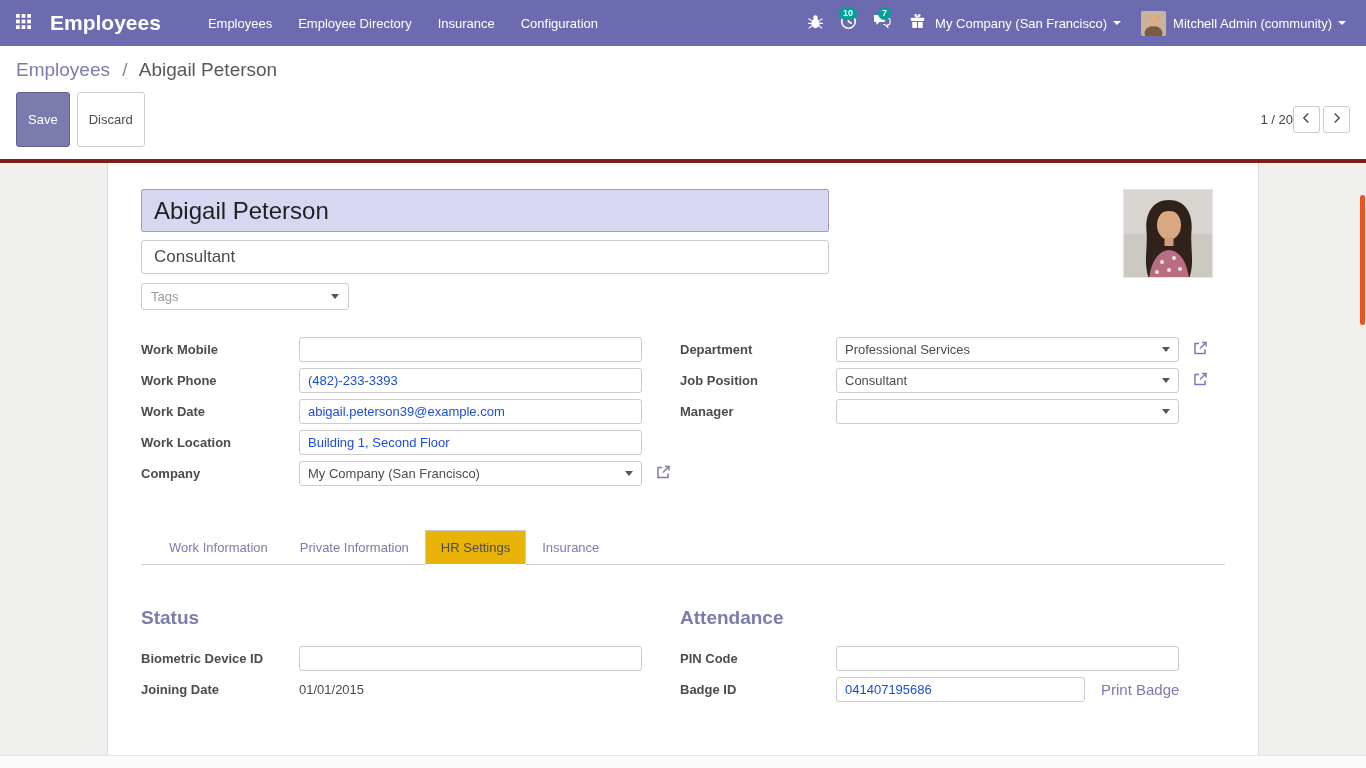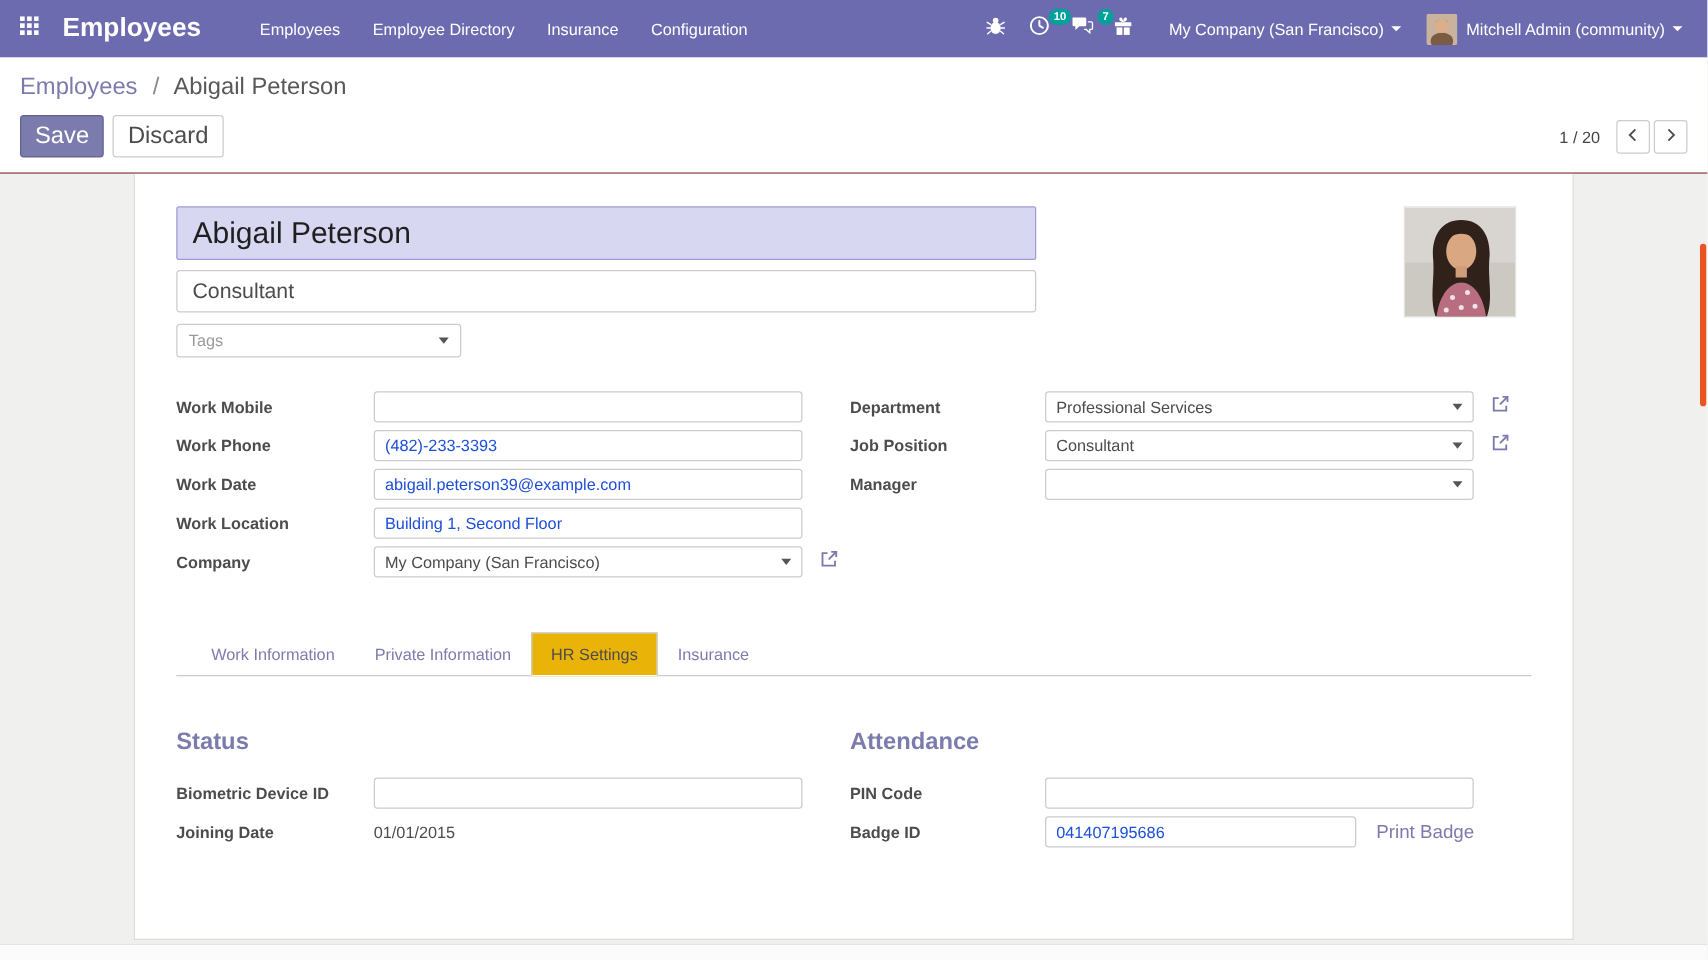--- a/index.html
+++ b/index.html
@@ -10,46 +10,46 @@
   }
 
   
   .navbar { height:46px; background:var(--navbar_bg,#6d6baf); display:flex; align-items:center; color:#fff; padding-right:10px; }
   .apps-btn { width:46px; height:46px; display:flex; align-items:center; justify-content:center; cursor:pointer; }
   .app-name { font-size:21px; font-weight:bold; margin:0 34px 0 4px; white-space:nowrap; }
   .nav-menu { display:flex; height:100%; }
   .nav-item { padding:0 13px; display:flex; align-items:center; font-size:13px; cursor:pointer; white-space:nowrap; }
   .nav-spacer { flex:1; }
   .systray { display:flex; align-items:center; height:100%; }
-  .tray-btn { position:relative; width:34px; height:46px; display:flex; align-items:center; justify-content:flex-start; cursor:pointer; }
+  .tray-btn { position:relative; width:34px; height:46px; display:flex; align-items:center; justify-content:flex-end; cursor:pointer; }
   .tray-badge { position:absolute; top:7px; right:0px; background:var(--badge_bg,#00a09b); color:#fff; font-size:9px; line-height:1; padding:2px 4px; border-radius:8px; font-weight:bold; }
   .menu-toggle { display:flex; align-items:center; font-size:13px; padding:0 10px; cursor:pointer; height:100%; white-space:nowrap; }
   .caret-white { width:0; height:0; border-left:4px solid transparent; border-right:4px solid transparent; border-top:4px solid #fff; margin-left:6px; }
   .avatar { width:25px; height:25px; border-radius:2px; overflow:hidden; margin-right:7px; flex:none; }
 
   
-  .control-panel { background:#fff; padding:13px 16px 12px; border-bottom:1px solid #7f1d1d; box-shadow:0 1px 2px rgba(0,0,0,.04); }
+  .control-panel { background:#fff; padding:13px 16px 12px; border-bottom:4px solid #7f1d1d; box-shadow:0 1px 2px rgba(0,0,0,.04); }
   .breadcrumb { font-size:19px; margin-bottom:11px; }
   .crumb-link { color:var(--accent,#7c7bad); cursor:pointer; }
   .crumb-sep { color:#888; margin:0 7px; }
   .crumb-current { color:#585858; }
   .cp-row { display:flex; align-items:center; }
-  .btn { font-size:19px; padding:5px 11px; border-radius:3px; border:1px solid #ccc; background:#fff; color:#4c4c4c; cursor:pointer; font-family:inherit; }
+  .btn { font-size:13px; padding:19px 11px; border-radius:3px; border:1px solid #ccc; background:#fff; color:#4c4c4c; cursor:pointer; font-family:inherit; }
   .btn-primary { background:var(--save_btn_bg,#7c7bad); border-color:#63628f; color:#fff; margin-right:7px; }
-  .pager { margin-left:auto; display:flex; align-items:center; gap:13px; font-size:13px; color:#444; }
+  .pager { margin-left:auto; display:flex; align-items:center; font-size:13px; color:#444; }
   .pager-btns { display:flex; gap:3px; }
   .pager-btn { width:27px; height:27px; display:flex; align-items:center; justify-content:center; border:1px solid #ccc; background:#fff; border-radius:3px; cursor:pointer; padding:0; }
 
   
   .content { height:638px; background:#f0f0ee; overflow:hidden; }
   .sheet { width:1152px; margin:0 auto; background:#fff; border:1px solid #dcdcdc; border-top:none; min-height:613px; padding:26px 33px 60px; position:relative; }
 
   .name-input { width:688px; height:43px; font-size:24px; padding:2px 12px; background:var(--name_field_bg,#d8d7f2); border:1px solid var(--name_field_border,#9d9cd4); border-radius:2px; color:#1f1f1f; font-family:inherit; display:block; outline:none; }
   .job-input  { width:688px; height:34px; font-size:17px; padding:2px 12px; border:1px solid #ccc; border-radius:3px; margin-top:8px; color:#4c4c4c; display:block; font-family:inherit; outline:none; }
-  .tags-select { width:228px; height:27px; border:1px solid #ccc; border-radius:3px; margin-top:9px; display:flex; align-items:center; padding:0 9px; font-size:13px; color:#9a9a9a; cursor:pointer; background:#fff; }
+  .tags-select { width:208px; height:27px; border:1px solid #ccc; border-radius:3px; margin-top:9px; display:flex; align-items:center; padding:0 9px; font-size:13px; color:#9a9a9a; cursor:pointer; background:#fff; }
   .photo-box { position:absolute; top:26px; right:45px; width:90px; height:89px; border:1px solid #e3e3e3; background:#fff; overflow:hidden; }
 
   .field-grid { display:flex; margin-top:27px; }
   .fcol-left { width:539px; }
   .fcol-right { flex:1; }
   .frow { display:flex; align-items:center; margin-bottom:6px; min-height:25px; }
   .flabel { font-size:13px; font-weight:bold; color:#4c4c4c; flex:none; }
   .fcol-left  .flabel { width:158px; }
   .fcol-right .flabel { width:156px; }
   .finput { width:343px; height:25px; border:1px solid #ccc; border-radius:3px; padding:2px 8px; font-size:13px; color:#1d4ed8; font-family:inherit; outline:none; flex:none; }

